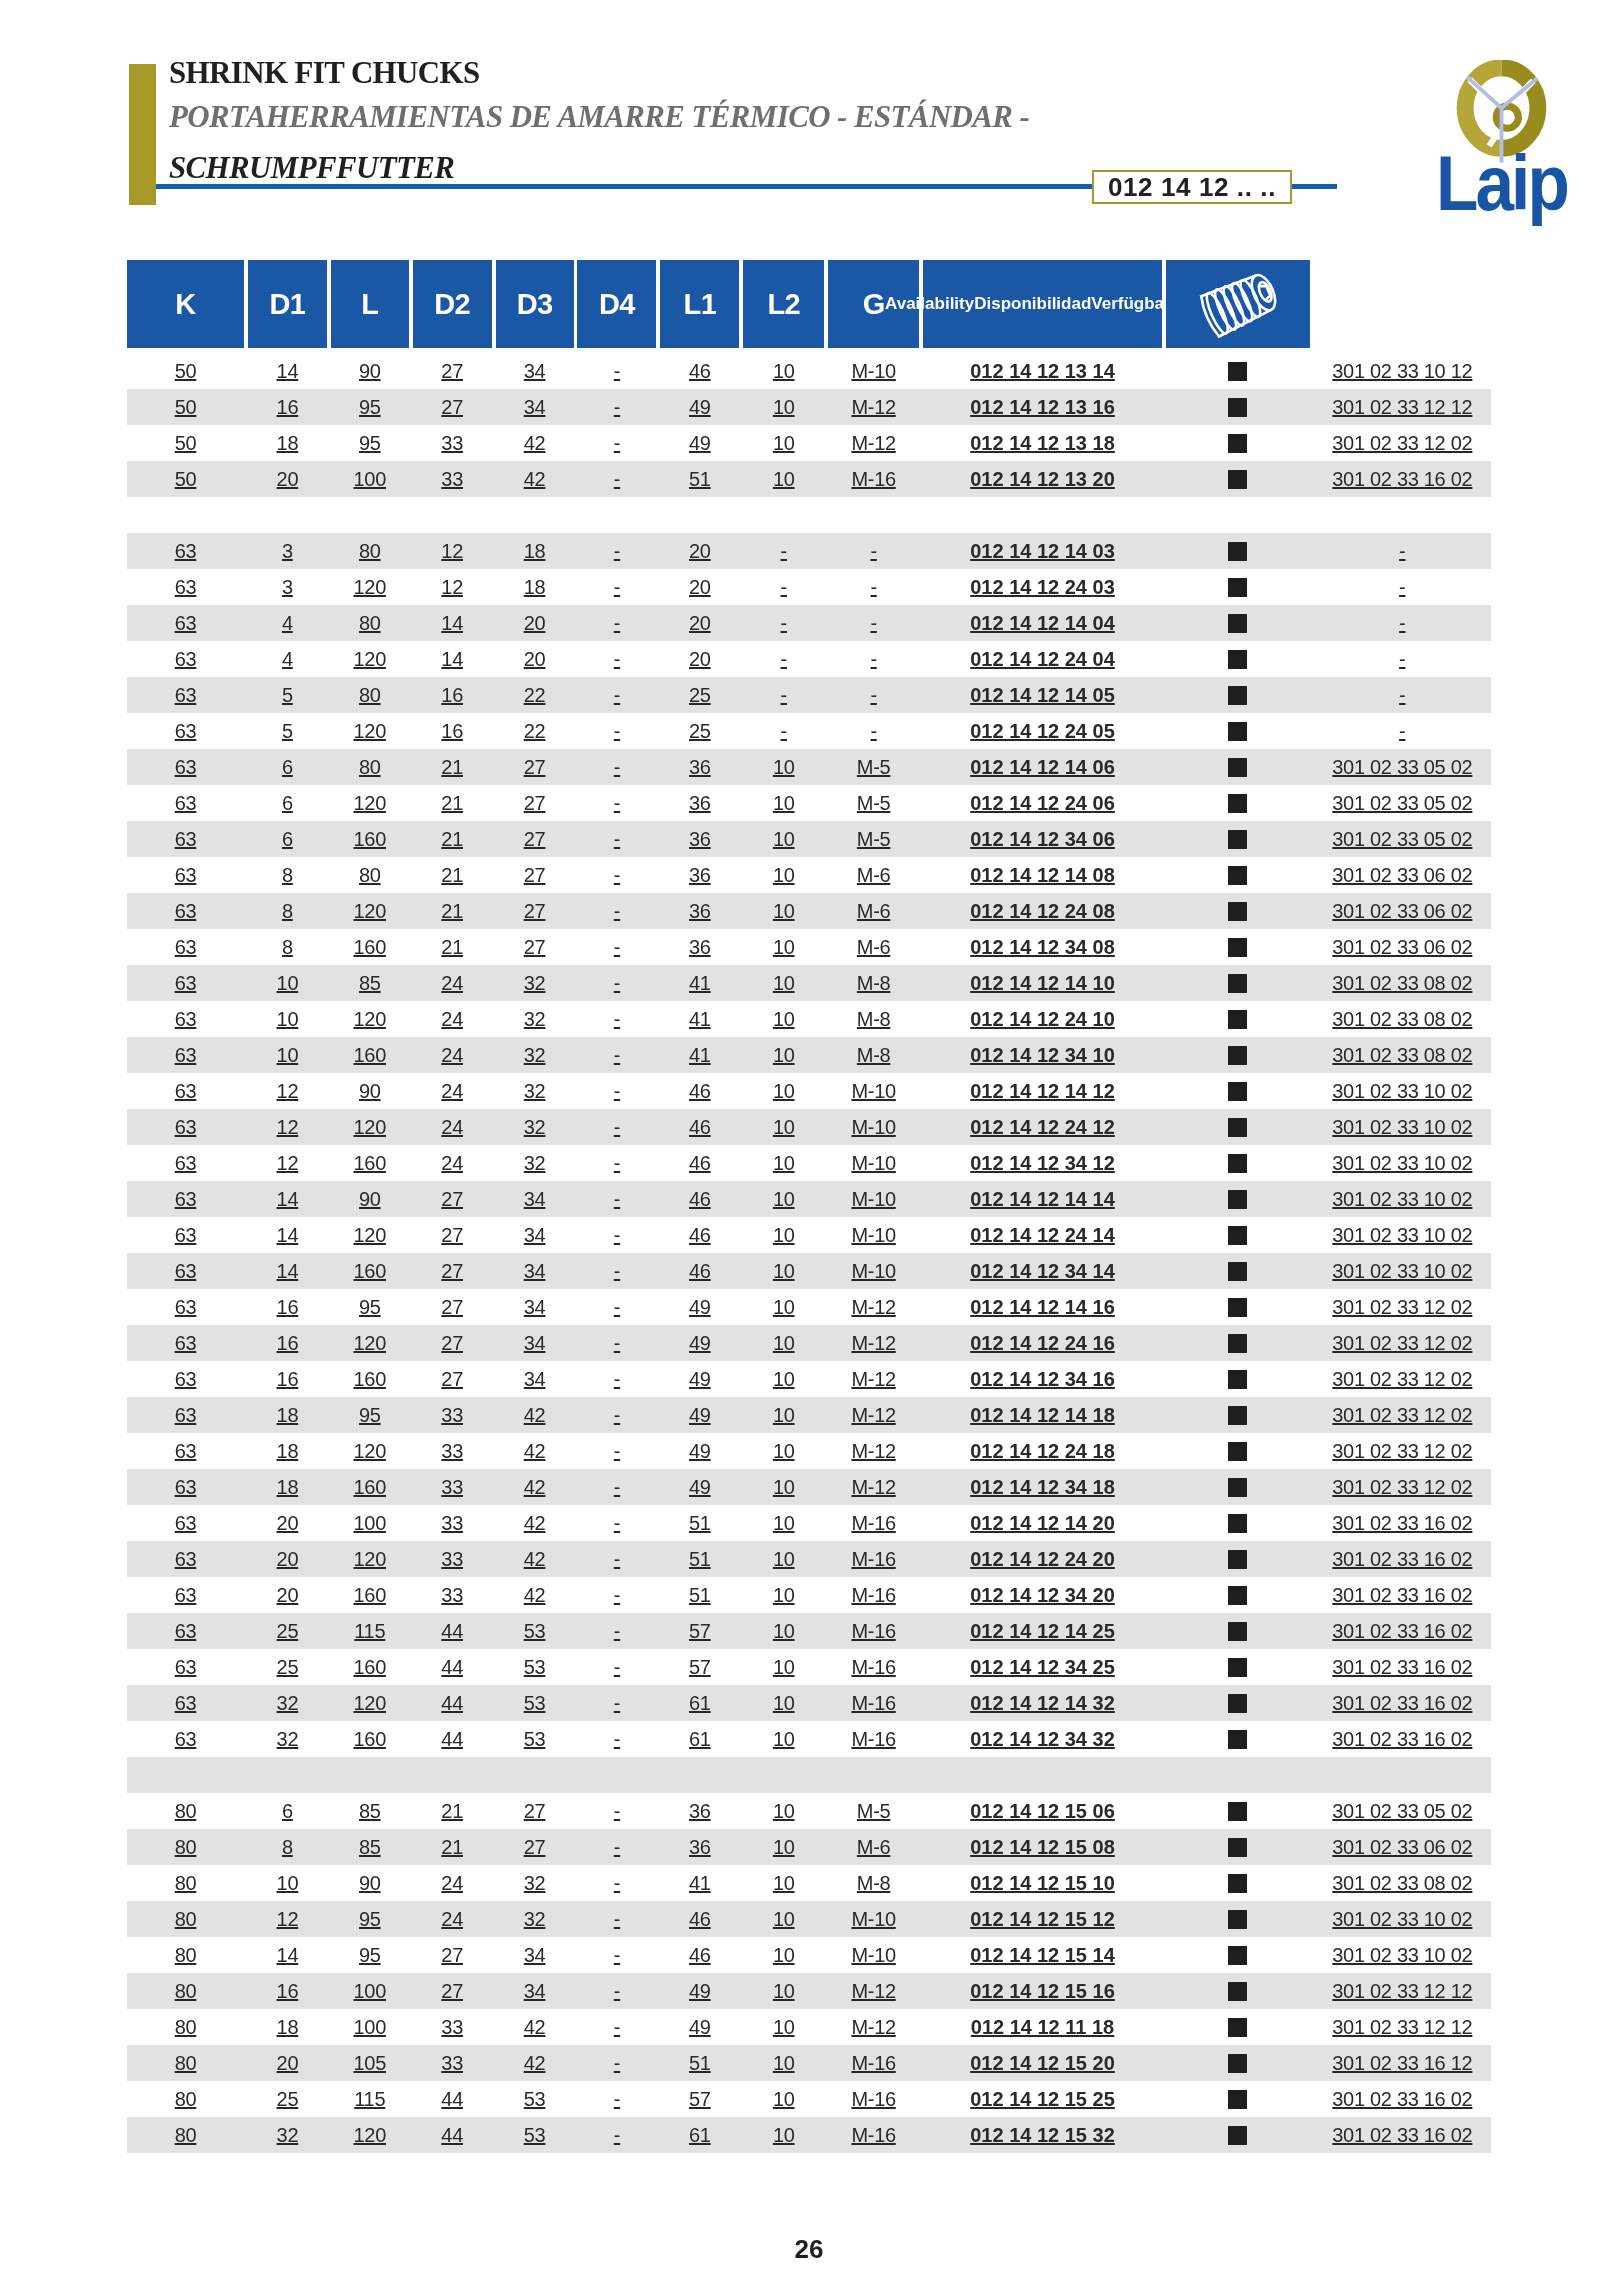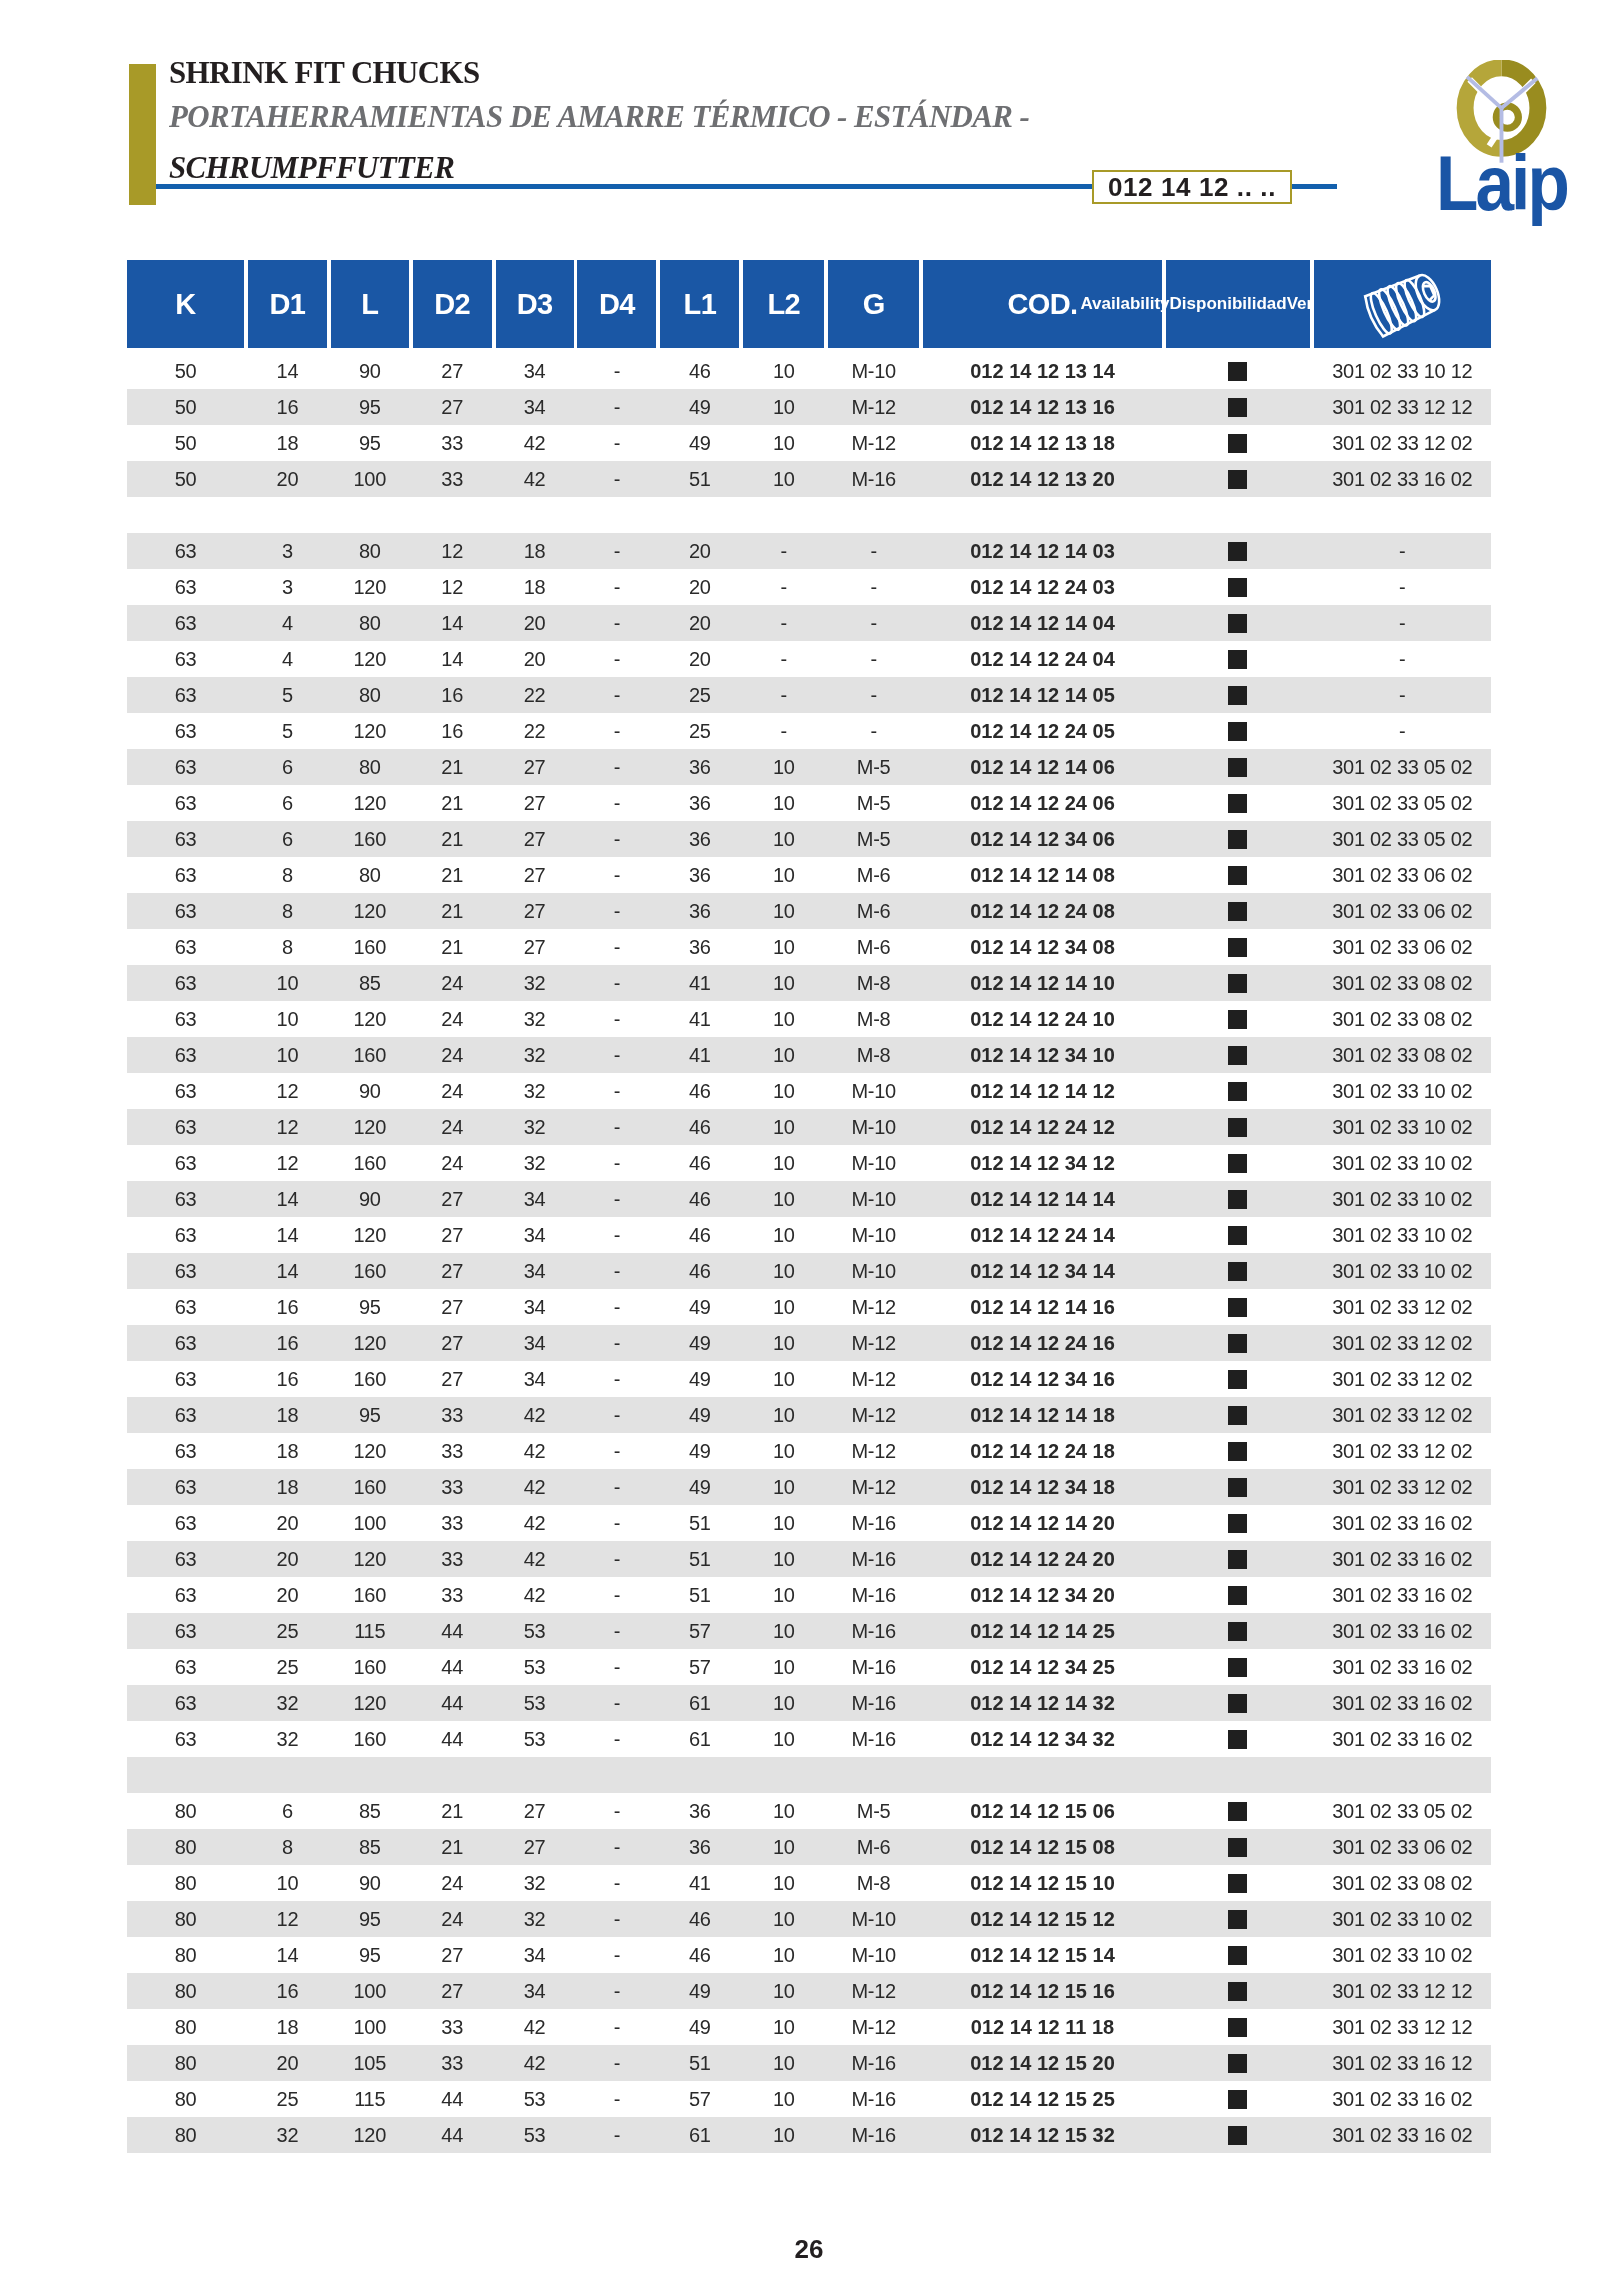--- a/index.html
+++ b/index.html
@@ -42,21 +42,21 @@
     column-gap:3.9px;
   }
   .thead{height:88px;}
   .th{
     background:#1A57A5;color:#ffffff;display:flex;align-items:center;justify-content:center;
     font-weight:bold;font-size:29px;letter-spacing:-0.6px;text-align:center;
   }
   .th-availability{flex-direction:row;font-size:17px;line-height:21.4px;letter-spacing:0;}
   .th-availability .av-es{}
   .tbody{margin-top:5.2px;}
-  .tr{height:36px;align-items:center;}
+  .tr{height:36px;align-items:center;text-decoration:underline;}
   .tr.gray{background:#E2E2E2;}
   .tr.white{background:#ffffff;}
   .gap-row{height:36px;}
   .gap-row.gray{background:#E2E2E2;}
   .gap-row.white{background:#ffffff;}
   .td{
     text-align:center;font-size:20px;color:#2A2A2A;letter-spacing:-0.3px;white-space:nowrap;
     overflow:visible;
   }
   .td-cod{font-weight:bold;letter-spacing:0;}
@@ -106,21 +106,20 @@
   <div class="thead">
     <div class="th">K</div>
     <div class="th">D1</div>
     <div class="th">L</div>
     <div class="th">D2</div>
     <div class="th">D3</div>
     <div class="th">D4</div>
     <div class="th">L1</div>
     <div class="th">L2</div>
     <div class="th">G</div>
-    <div class="th">COD.</div>
     <div class="th th-availability">
       <span class="av-en">Availability</span>
       <span class="av-es">Disponibilidad</span>
       <span class="av-de">Verfügbarkeit</span>
     </div>
     <div class="th">
       <svg width="136" height="78" viewBox="0 0 210 120">
         <g transform="rotate(-24 105 60)" fill="none" stroke="#ffffff" stroke-width="4">
           <path d="M58 26 Q48 60 58 94"></path>
           <line x1="56" y1="26" x2="148" y2="31"></line>

